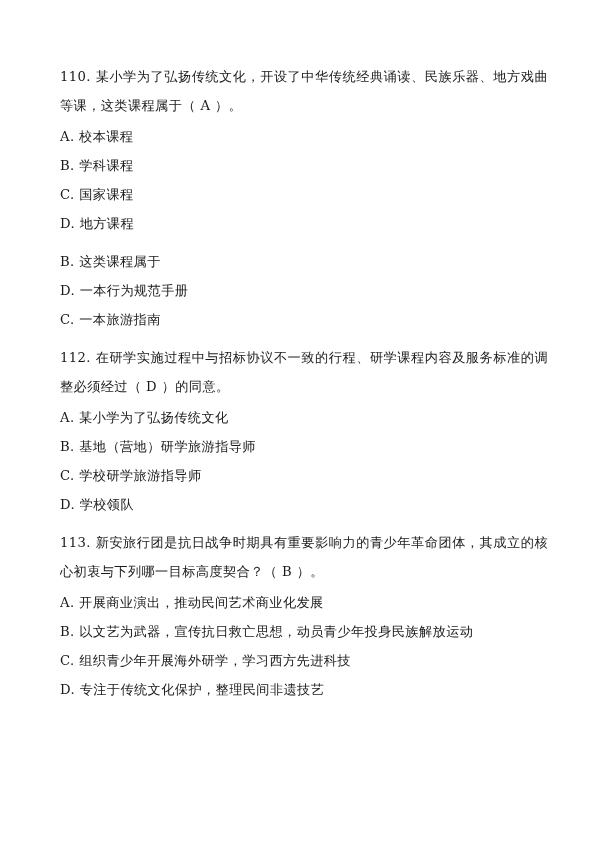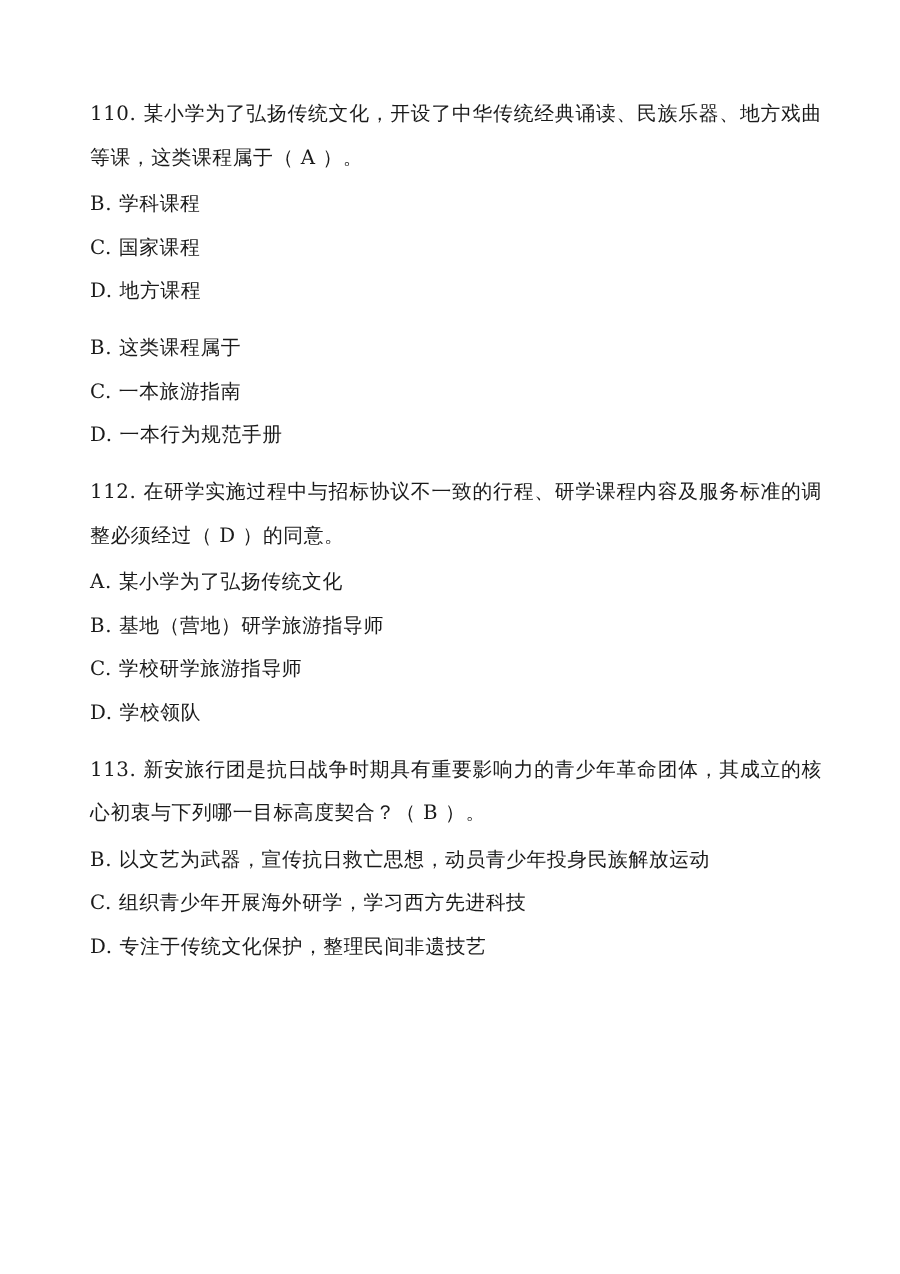--- a/index.html
+++ b/index.html
@@ -43,39 +43,41 @@
     word-break: break-all;
   }
 </style>
 </head>
 <body>
 
 <div class="page">
 
   <div class="question-block">
     <p class="q-stem">110.  某小学为了弘扬传统文化，开设了中华传统经典诵读、民族乐器、地方戏曲等课，这类课程属于（ A ）。</p>
+    <p class="q-option">A.  校本课程</p>
     <p class="q-option">B.  学科课程</p>
     <p class="q-option">C.  国家课程</p>
     <p class="q-option">D.  地方课程</p>
   </div>
 
   <div class="question-block">
     <p class="q-option">B.  这类课程属于</p>
+    <p class="q-option">D.  一本行为规范手册</p>
     <p class="q-option">C.  一本旅游指南</p>
-    <p class="q-option">D.  一本行为规范手册</p>
   </div>
 
   <div class="question-block">
     <p class="q-stem">112.  在研学实施过程中与招标协议不一致的行程、研学课程内容及服务标准的调整必须经过（ D ）的同意。</p>
     <p class="q-option">A.  某小学为了弘扬传统文化</p>
     <p class="q-option">B.  基地（营地）研学旅游指导师</p>
     <p class="q-option">C.  学校研学旅游指导师</p>
     <p class="q-option">D.  学校领队</p>
   </div>
 
   <div class="question-block">
     <p class="q-stem">113.  新安旅行团是抗日战争时期具有重要影响力的青少年革命团体，其成立的核心初衷与下列哪一目标高度契合？（ B ）。</p>
+    <p class="q-option">A.  开展商业演出，推动民间艺术商业化发展</p>
     <p class="q-option">B.  以文艺为武器，宣传抗日救亡思想，动员青少年投身民族解放运动</p>
     <p class="q-option">C.  组织青少年开展海外研学，学习西方先进科技</p>
     <p class="q-option">D.  专注于传统文化保护，整理民间非遗技艺</p>
   </div>
 
 </div>
 
 </body></html>

